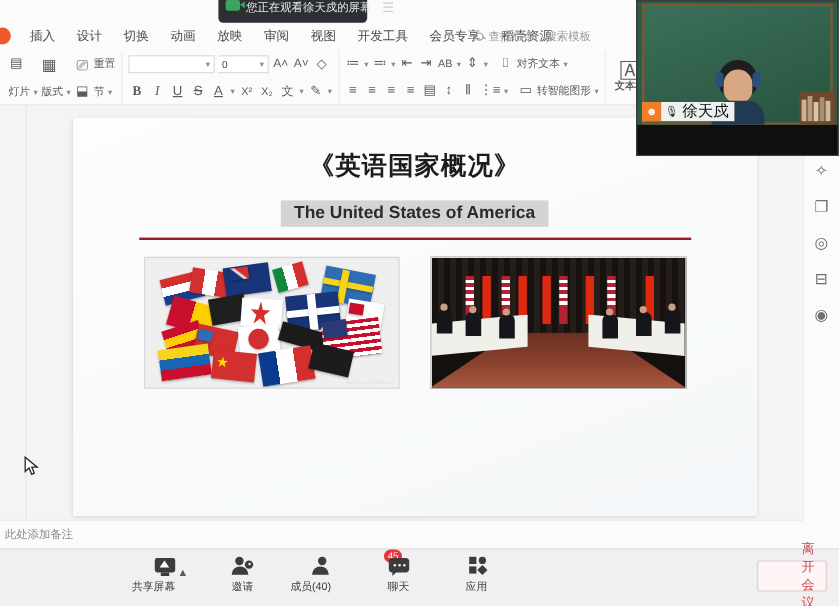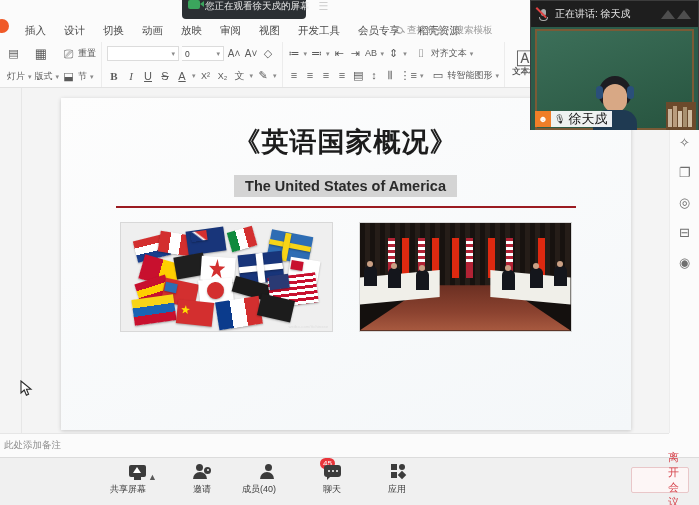--- a/index.html
+++ b/index.html
@@ -18,21 +18,21 @@
   }
   .notif-cam { width: 12px; height: 9px; background: #3ba55d; border-radius: 2px; position: relative; flex: none; }
   .notif-cam:after { content: ""; position: absolute; right: -4px; top: 1px;
     border-top: 3px solid transparent; border-bottom: 3px solid transparent; border-right: 4px solid #3ba55d; }
   .notif-text { color: #e8e8e8; font-size: 9.5px; white-space: nowrap; }
   .notif-menu { color: #cfcfcf; font-size: 11px; margin-left: 4px; }
 
   
   .ribbon { position: absolute; left: 0; top: 0; right: 0; height: 88px; background: #fbfbfb;
             border-bottom: 1px solid #e2e2e2; }
-  .tabbar { position: absolute; left: 0; top: 19px; right: 0; height: 22px; display: flex; }
+  .tabbar { position: absolute; left: 0; top: 19px; right: 0; height: 22px; display: flex; align-items: center; }
   .logo-dot { width: 14px; height: 14px; border-radius: 50%; background: #f05a28; margin: 0 7px 0 -5px; flex: none; }
   .tab { font-size: 10.5px; color: #4a4a4a; padding: 0 9px; line-height: 22px; white-space: nowrap; cursor: default; }
   .searchbox { position: absolute; left: 396px; top: 22px; width: 126px; height: 16px;
                display: flex; align-items: center; gap: 4px; color: #9a9a9a; font-size: 9.5px; }
   .mag { width: 7px; height: 7px; border: 1.1px solid #9a9a9a; border-radius: 50%; position: relative; flex: none; }
   .mag:after { content:""; position:absolute; width:3px; height:1.1px; background:#9a9a9a; right:-3px; bottom:0px; transform: rotate(45deg); }
 
   
   .ribbon-body { position: absolute; left: 0; top: 42px; right: 0; height: 45px;
                  display: flex; align-items: stretch; padding-left: 2px; }
@@ -54,21 +54,21 @@
   .fbtn { font-size: 11px; color: #5b5b5b; width: 14px; text-align: center; }
 
   
   .editor { position: absolute; left: 0; top: 88px; right: 30px; bottom: 72px; background: #f4f4f4; }
   .thumbrail { position: absolute; left: 0; top: 0; width: 22px; bottom: 0; background: #f4f4f4; border-right: 1px solid #e6e6e6; }
   .canvas-wrap { position: absolute; left: 22px; top: 0; right: 0; bottom: 0; display: flex;
                  align-items: flex-start; justify-content: center; padding-top: 10px; }
   .slide { width: 570px; height: 332px; background: linear-gradient(160deg,#fdfdfd 0%,#f4f7f9 100%);
            box-shadow: 0 1px 4px rgba(0,0,0,.18); position: relative; }
   .slide-title { text-align: center; font-family: "DejaVu Sans","Liberation Sans",sans-serif;
-                 font-weight: bold; font-size: 27px; color: #1c1c1c; margin-top: 26px; letter-spacing: 1px; }
+                 font-weight: bold; font-size: 21px; color: #1c1c1c; margin-top: 26px; letter-spacing: 1px; }
   .slide-sub-wrap { text-align: center; margin-top: 15px; }
   .slide-sub { display: inline-block; background: #d4d4d4; color: #2b2b2b; font-weight: bold;
                font-size: 14.5px; padding: 3px 11px; font-family: "Liberation Sans",sans-serif; }
   .slide-head { text-align: center; margin-top: 18px; font-family: "Liberation Serif","DejaVu Serif",serif;
                 font-weight: bold; font-size: 21px; color: #9b1b21; letter-spacing: .6px; }
   .slide-rule { width: 460px; height: 1.5px; background: #9b1b21; margin: 9px auto 0; }
   .slide-imgs { display: flex; gap: 26px; justify-content: center; margin-top: 14px; }
   .photo { width: 213px; height: 110px; border: 1px solid #d8d8d8; position: relative; overflow: hidden; }
 
   
@@ -439,32 +439,20 @@
     <span class="rs-ic">◉</span>
   </div>
 
   <div class="notif-pill">
     <span class="notif-cam"></span>
     <span class="notif-text">您正在观看徐天戍的屏幕</span>
     <span class="notif-menu">☰</span>
   </div>
 
   <div class="video">
-    <div class="vhead">
-      <span class="mic-off">
-        <span class="mb"></span>
-          <span class="ms"></span>
-          <span class="slash"></span>
-      </span>
-      <span class="vhead-text">正在讲话: 徐天戍</span>
-      <span class="vchev">
-          <span></span>
-          <span></span>
-        </span>
-    </div>
     <div class="vbody">
       <div class="board"></div>
       <div class="shelf">
         <b class="bk" style="left:2px;height:18px;"></b>
         <b class="bk" style="left:7px;height:21px;background:#b99c7d;"></b>
         <b class="bk" style="left:12px;height:16px;background:#d6c4ab;"></b>
         <b class="bk" style="left:17px;height:20px;background:#a8906f;"></b>
         <b class="bk" style="left:22px;height:17px;background:#cdbb9f;"></b>
       </div>
       <div class="head">

